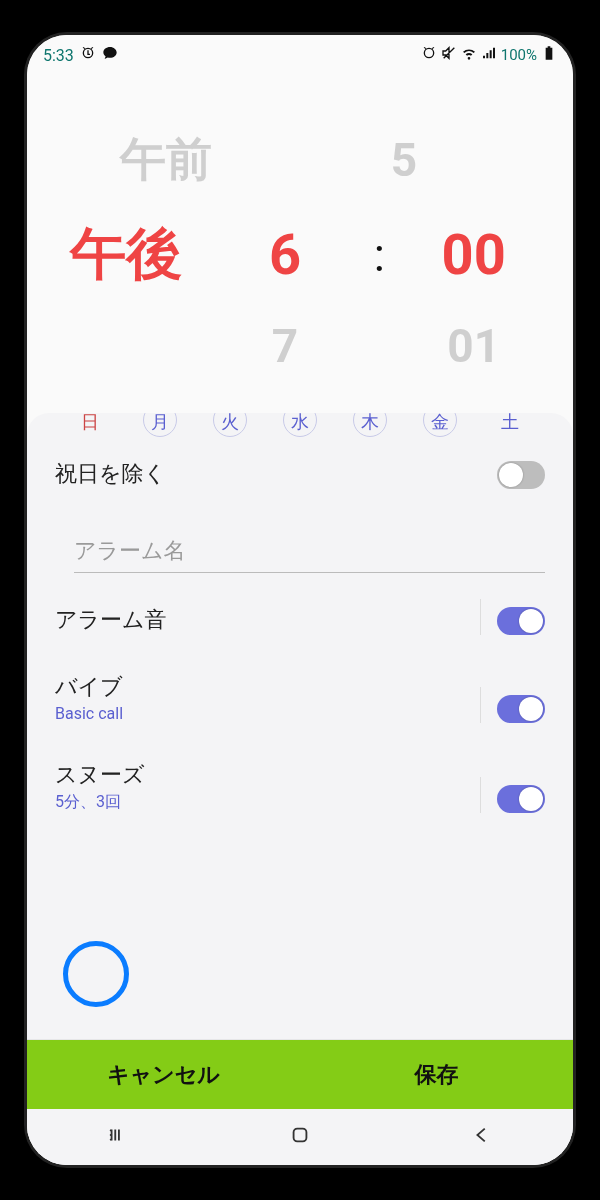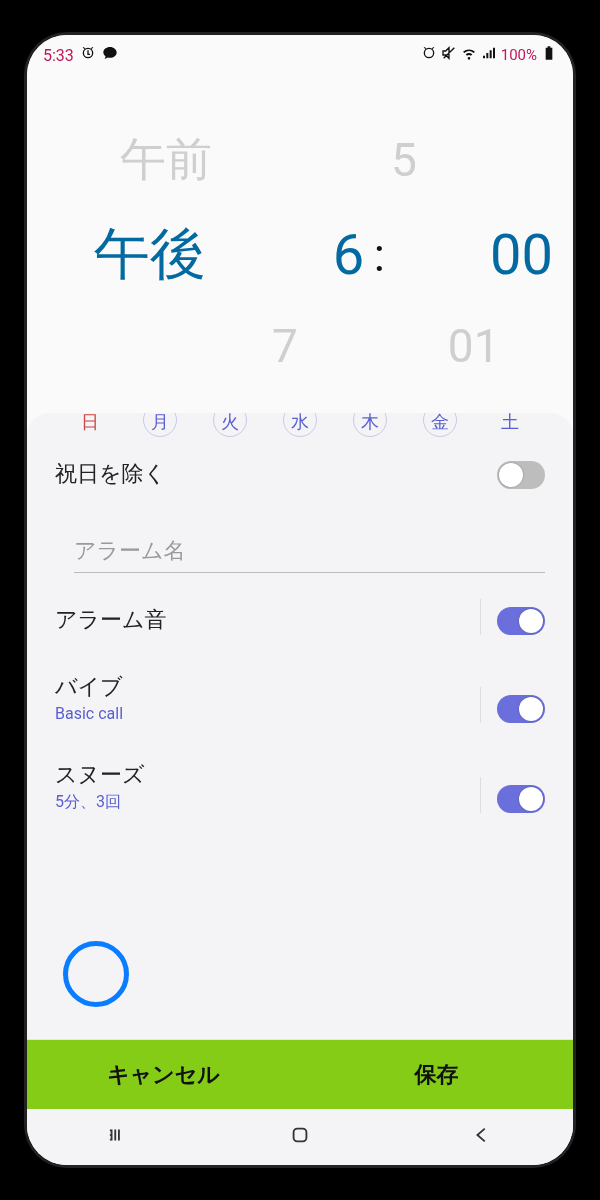--- a/index.html
+++ b/index.html
@@ -22,38 +22,38 @@
     display: flex;
     flex-direction: column;
   }
   
   .statusbar {
     height: 34px;
     padding: 6px 16px 0 16px;
     display: flex;
     align-items: center;
     font-size: 16px;
-    color: #be185d;
+    color: #0f766e;
     background: #fafafa;
   }
   .statusbar .left { display:flex; align-items:center; gap:6px;}
   .statusbar .right { margin-left:auto; display:flex; align-items:center; gap:4px; font-size:15px;}
   .statusbar svg { width:16px; height:16px; fill:#111; }
   
   .picker {
     background: #fafafa;
     padding: 60px 20px 40px 20px;
     display: flex;
     flex-direction: column;
     align-items: center;
   }
   .picker-row { display:flex; width:100%; align-items:center; justify-content:center; }
   .col { flex:1; text-align:center; }
-  .faded { color:#cfcfcf; font-size:46px; font-weight:400; }
-  .focused { color:#0369a1; font-size:56px; font-weight:400;text-align:right; }
+  .faded { color:#cfcfcf; font-size:46px; font-weight:700; }
+  .focused { color:#ef4444; font-size:56px; font-weight:700; }
   .sep { width:30px; text-align:center; font-size:46px; color:#111; }
   .sep.faded-sep { color:transparent; }
   
   .sheet {
     flex:1;
     background:#f4f4f6;
     border-top-left-radius:22px;
     border-top-right-radius:22px;
     display:flex; flex-direction:column;
     position:relative;

